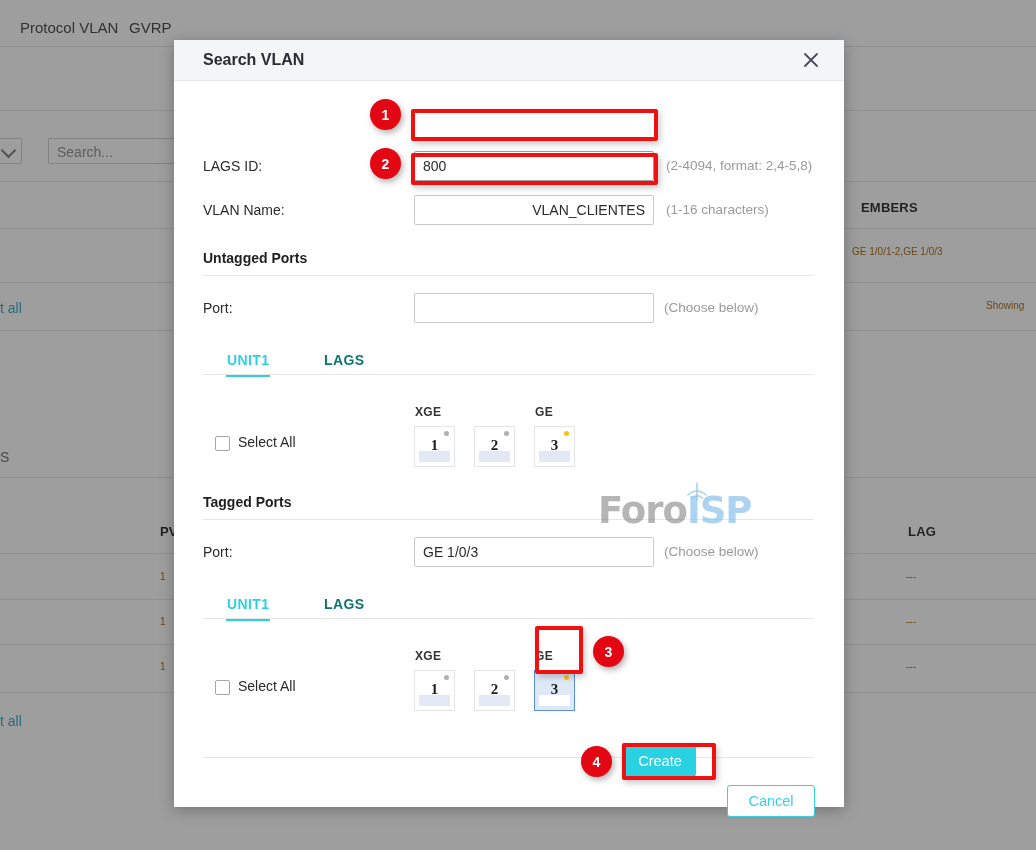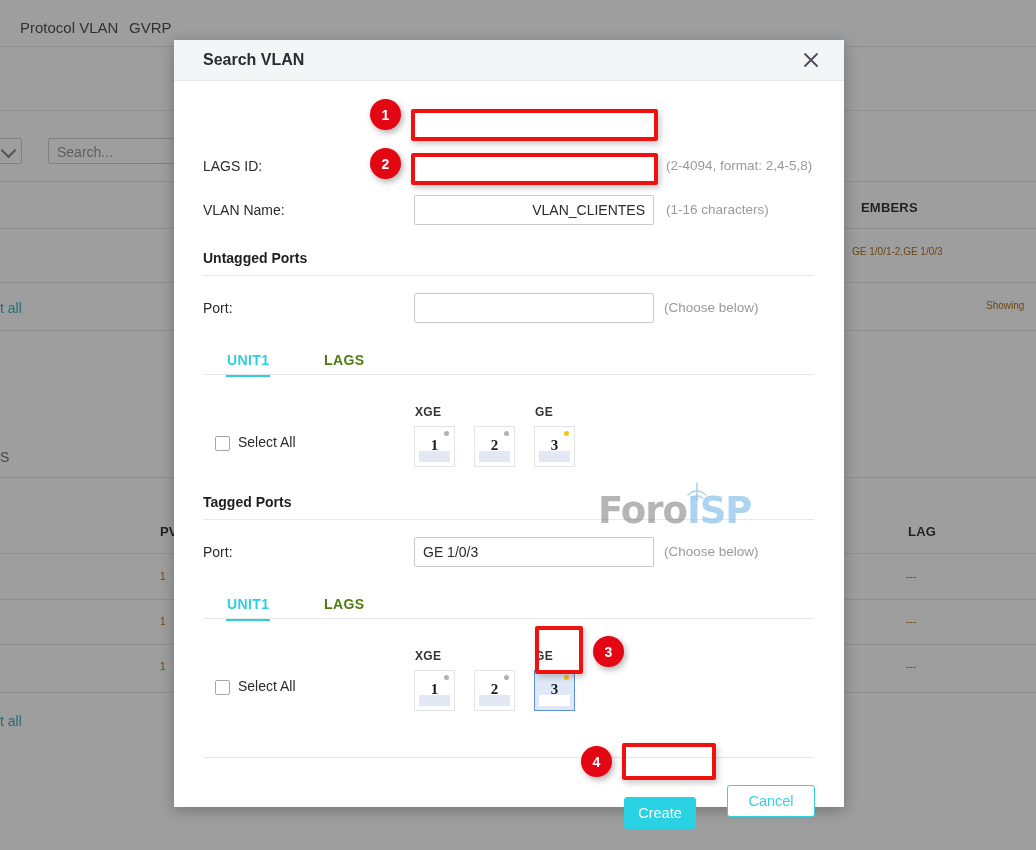--- a/index.html
+++ b/index.html
@@ -127,21 +127,21 @@
   }
 
   
   .tabstrip { position: absolute; left: 203px; width: 611px; height: 36px; }
   .tabstrip .tabline {
     position: absolute; left: 0; bottom: 0; width: 611px; height: 1px; background: #e7e7e7;
   }
   .tab {
     position: absolute; bottom: 7px;
     font-size: 14px; font-weight: bold; letter-spacing: .4px;
-    color: #4d7c0f; cursor: pointer; white-space: nowrap;
+    color: #0f766e; cursor: pointer; white-space: nowrap;
   }
   .tab.active { color: #2ecfe0; }
   .tab .underline {
     position: absolute; left: -1px; bottom: -9px; width: calc(100% + 2px); height: 3px;
     background: #2ecfe0;
   }
 
   
   .ckrow { position: absolute; }
   .ckbox {
@@ -310,20 +310,21 @@
     <div id="modal-close">
       <svg width="24" height="24" viewBox="0 0 24 24">
         <path d="M6 6 L18 18 M18 6 L6 18" stroke="currentColor" stroke-width="1.8" fill="none" stroke-linecap="round"></path>
       </svg>
     </div>
   </div>
 
   <div id="modal-body">
 
     <div class="row-label" style="left:29px; top:77px;">LAGS ID:</div>
+    <div class="txtinput focused" style="left:240px; top:70px; width:240px;" placeholder="">800</div>
     <div class="hint" style="left:492px; top:77px;">(2-4094, format: 2,4-5,8)</div>
 
     <div class="row-label" style="left:29px; top:121px;">VLAN Name:</div>
     <div class="txtinput" style="left:240px; top:114px; width:240px;text-align:right;" placeholder="">VLAN_CLIENTES</div>
     <div class="hint" style="left:492px; top:121px;">(1-16 characters)</div>
 
     <div class="section-title" style="left:29px; top:169px;">Untagged Ports</div>
     <div class="divider" style="left:29px; top:194px; width:611px;"></div>
 
     <div class="row-label" style="left:29px; top:219px;">Port:</div>
@@ -414,21 +415,21 @@
       <svg id="wm-wifi" viewBox="0 0 26 22">
         <g fill="none" stroke="rgba(150,200,235,0.80)" stroke-width="1.6" stroke-linecap="round">
           <path d="M4 14 Q13 6 22 14"></path>
           <path d="M7.5 17 Q13 12.5 18.5 17"></path>
         </g>
         <path d="M13 2 L13 19" stroke="rgba(150,200,235,0.80)" stroke-width="1.6" stroke-linecap="round"></path>
       </svg>
     </div>
 
     <div class="divider" style="left:29px; top:676px; width:611px;"></div>
-    <div class="btn btn-primary" style="left:450px; top:716px; width:72px;">Create</div>
+    <div class="btn btn-primary" style="left:450px; top:664px; width:72px;">Create</div>
     <div class="btn btn-secondary" style="left:553px; top:704px; width:88px;">Cancel</div>
 
   </div>
 </div>
 
 <div>
   <div class="ann-box" style="left:411px; top:109px; width:247px; height:32px;"></div>
   <div class="ann-badge" style="left:370px; top:99px;">1</div>
 
   <div class="ann-box" style="left:411px; top:153px; width:247px; height:32px;"></div>

